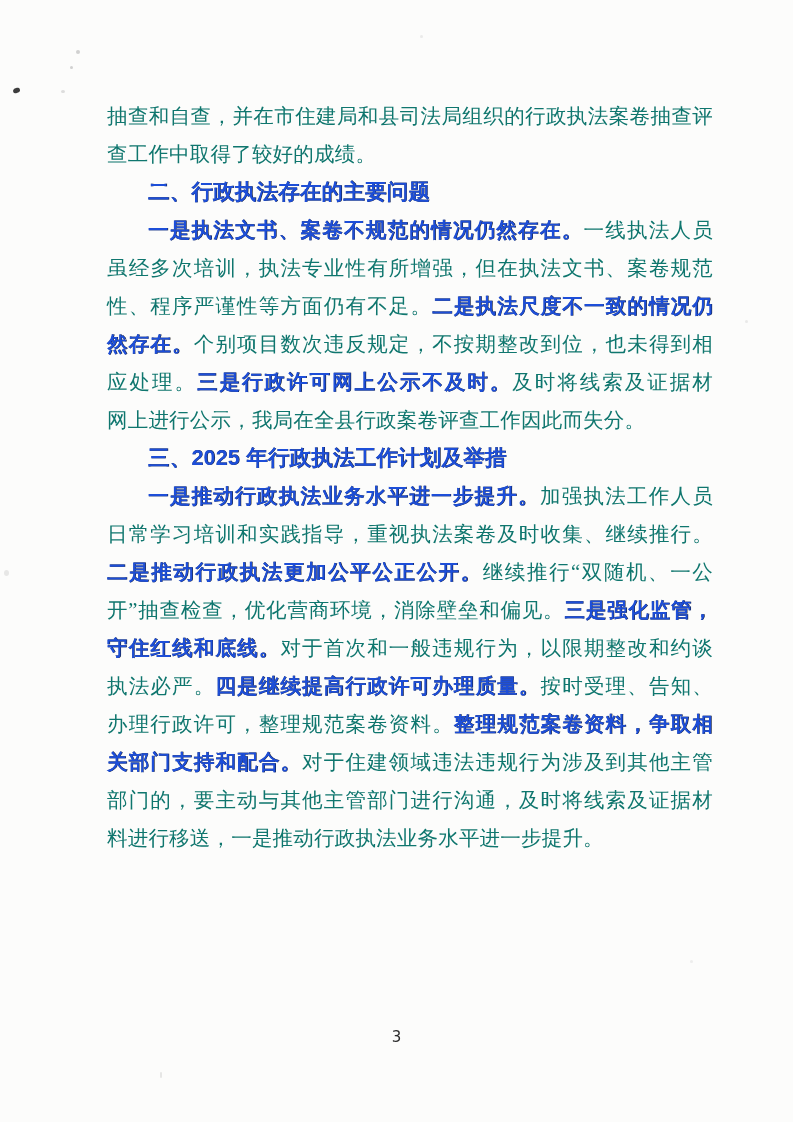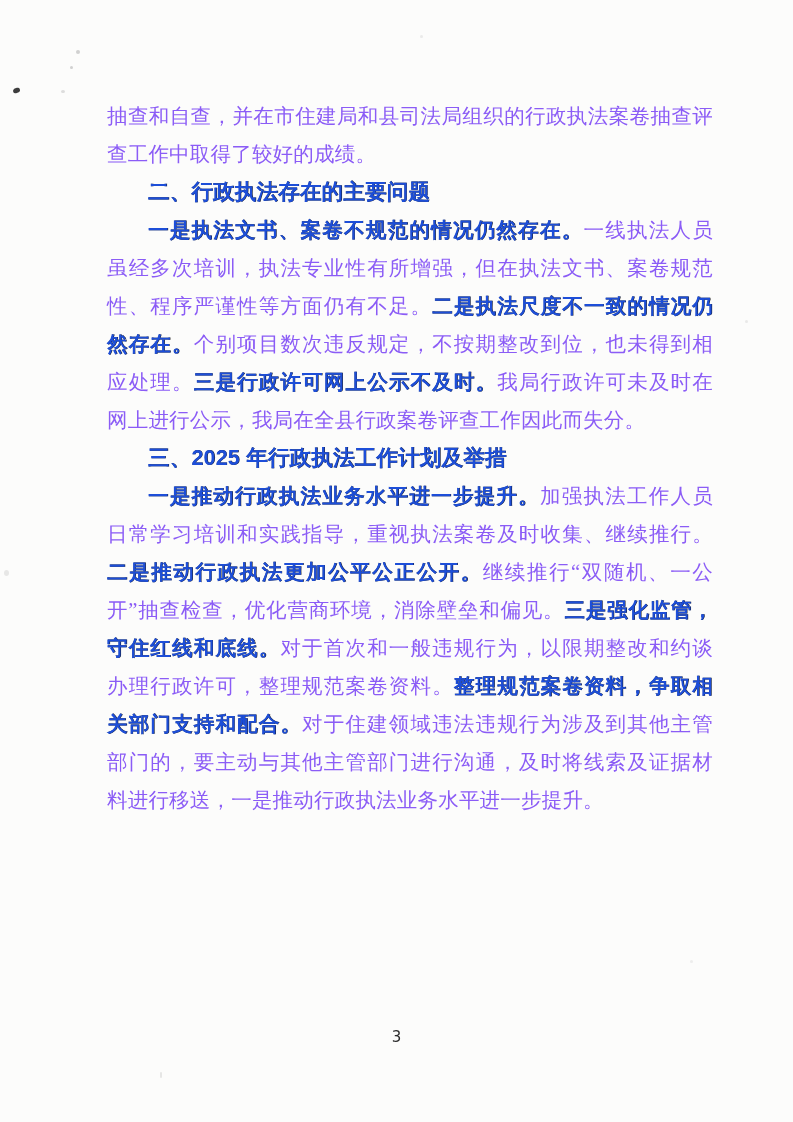--- a/index.html
+++ b/index.html
@@ -33,21 +33,21 @@
     text-justify: inter-ideograph;
     white-space: normal;
   }
   .line.indent { padding-left: 41px; }
   .line.heading {
     font-family: "Liberation Sans", "DejaVu Sans", sans-serif;
     font-weight: 700;
     font-size: 21.5px;
     color: #161616;
   }
-  .run { color: #8b5cf6; }
+  .run { color: #0f766e; }
   .run.bold {
     font-weight: 700;
     color: #1d4ed8;
     text-shadow: 0.4px 0 0 #141414;
   }
   .page-number {
     position: absolute;
     left: 0;
     right: 0;
     top: 1028px;
@@ -87,28 +87,29 @@
   <div class="speck speck-10"></div>
 
   <div class="text-block">
       <div class="line body justify"><span class="run">抽查和自查，并在市住建局和县司法局组织的行政执法案卷抽查评</span></div>
       <div class="line body"><span class="run">查工作中取得了较好的成绩。</span></div>
       <div class="line heading indent"><span class="run bold">二、行政执法存在的主要问题</span></div>
       <div class="line body indent justify"><span class="run bold">一是执法文书、案卷不规范的情况仍然存在。</span><span class="run">一线执法人员</span></div>
       <div class="line body justify"><span class="run">虽经多次培训，执法专业性有所增强，但在执法文书、案卷规范</span></div>
       <div class="line body justify"><span class="run">性、程序严谨性等方面仍有不足。</span><span class="run bold">二是执法尺度不一致的情况仍</span></div>
       <div class="line body justify"><span class="run bold">然存在。</span><span class="run">个别项目数次违反规定，不按期整改到位，也未得到相</span></div>
-      <div class="line body justify"><span class="run">应处理。</span><span class="run bold">三是行政许可网上公示不及时。</span><span class="run">我局行政许可未及时在</span></div>
+      <div class="line body justify"><span class="run">应处理。</span><span class="run bold">三是行政许可网上公示不及时。</span><span class="run">及时将线索及证据材</span></div>
       <div class="line body"><span class="run">网上进行公示，我局在全县行政案卷评查工作因此而失分。</span></div>
       <div class="line heading indent"><span class="run bold">三、2025 年行政执法工作计划及举措</span></div>
       <div class="line body indent justify"><span class="run bold">一是推动行政执法业务水平进一步提升。</span><span class="run">加强执法工作人员</span></div>
       <div class="line body justify"><span class="run">日常学习培训和实践指导，重视执法案卷及时收集、继续推行。</span></div>
       <div class="line body justify"><span class="run bold">二是推动行政执法更加公平公正公开。</span><span class="run">继续推行“双随机、一公</span></div>
       <div class="line body justify"><span class="run">开”抽查检查，优化营商环境，消除壁垒和偏见。</span><span class="run bold">三是强化监管，</span></div>
       <div class="line body justify"><span class="run bold">守住红线和底线。</span><span class="run">对于首次和一般违规行为，以限期整改和约谈</span></div>
+      <div class="line body justify"><span class="run">执法必严。</span><span class="run bold">四是继续提高行政许可办理质量。</span><span class="run">按时受理、告知、</span></div>
       <div class="line body justify"><span class="run">办理行政许可，整理规范案卷资料。</span><span class="run bold">整理规范案卷资料，争取相</span></div>
       <div class="line body justify"><span class="run bold">关部门支持和配合。</span><span class="run">对于住建领域违法违规行为涉及到其他主管</span></div>
       <div class="line body justify"><span class="run">部门的，要主动与其他主管部门进行沟通，及时将线索及证据材</span></div>
       <div class="line body"><span class="run">料进行移送，一是推动行政执法业务水平进一步提升。</span></div>
     </div>
 
   <div class="page-number">3</div>
 
 </div>
 

